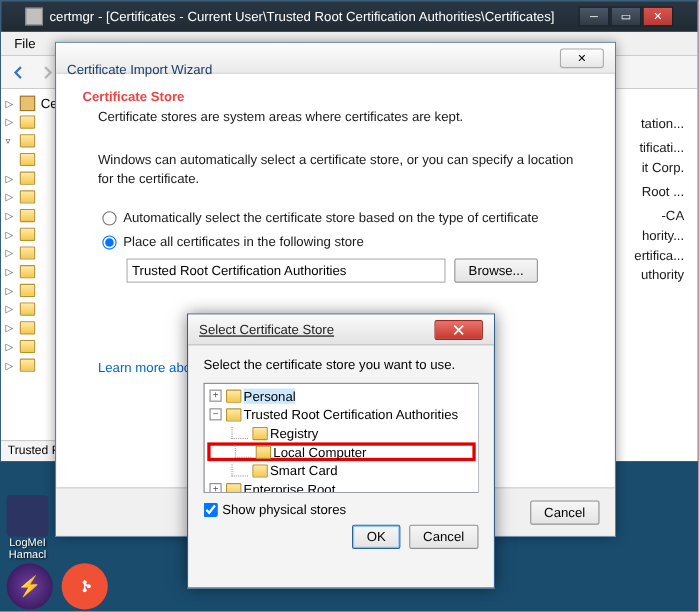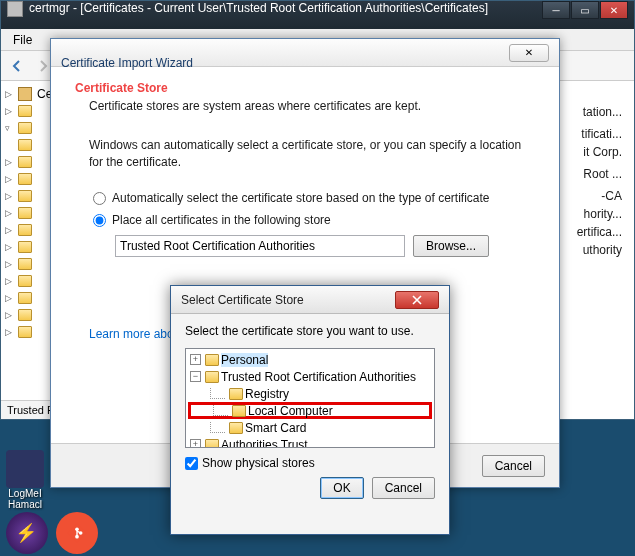--- a/index.html
+++ b/index.html
@@ -1,20 +1,20 @@
 <!DOCTYPE html>
 <html><head>
 <meta charset="utf-8">
 <style>
 * { box-sizing: border-box; margin: 0; padding: 0; font-family: "Segoe UI", Tahoma, sans-serif; font-size: 12px; }
 body { background: #1a4c6e; width: 635px; height: 556px; position: relative; overflow: hidden; }
 
 
 .main-window { position: absolute; left: 0; top: 0; width: 635px; height: 420px; background: #fff; border: 1px solid #3a5f7a; }
-.titlebar { height: 28px; background: linear-gradient(#2a3642, #1f2a33); color: #fff; display: flex; padding: 0 6px; }
+.titlebar { height: 28px; background: linear-gradient(#2a3642, #1f2a33); color: #fff; display: flex; align-items: center; padding: 0 22px; }
 .titlebar-icon { width: 16px; height: 16px; background: #c0c0c0; border: 1px solid #888; margin-right: 6px; }
 .titlebar-text { flex: 1; font-size: 12px; white-space: nowrap; overflow: hidden; }
 .win-ctrls { display: flex; gap: 1px; }
 .win-btn { width: 28px; height: 18px; background: linear-gradient(#4a5866, #2f3a44); border: 1px solid #1a222a; display: flex; align-items: center; justify-content: center; color: #fff; font-size: 10px; cursor: pointer; }
 .win-btn.close { background: linear-gradient(#d9534f, #b83a35); }
 .menubar { height: 22px; background: #f0f0f0; display: flex; align-items: center; padding: 0 4px; border-bottom: 1px solid #ccc; }
 .menubar span { padding: 18px 8px; cursor: pointer; text-align: center; }
 .toolbar { height: 30px; background: #f5f5f5; border-bottom: 1px solid #ccc; display: flex; align-items: center; padding: 0 4px; gap: 2px; }
 .tool-btn { width: 24px; height: 24px; display: flex; align-items: center; justify-content: center; border: 1px solid transparent; cursor: pointer; }
 .content-area { display: flex; height: calc(100% - 80px); }
@@ -40,21 +40,21 @@
 .radio-row input { margin: 0; }
 .store-label { margin-left: 40px; margin-top: 8px; margin-bottom: 4px; }
 .store-row { display: flex; gap: 8px; margin-left: 40px; align-items: center; }
 .store-input { width: 290px; height: 22px; border: 1px solid #abadb3; padding: 2px 4px; background: #fff; }
 .btn { height: 22px; padding: 0 12px; border: 1px solid #8e8f8f; background: linear-gradient(#f6f6f6, #e4e4e4); cursor: pointer; border-radius: 2px; }
 .learn-more { color: #0066cc; margin-top: 70px; margin-left: 14px; cursor: pointer; }
 .wizard-footer { position: absolute; bottom: 0; left: 0; right: 0; height: 44px; border-top: 1px solid #ccc; display: flex; justify-content: flex-end; align-items: center; padding: 0 14px; gap: 8px; background: #f0f0f0; }
 
 
 .selstore { position: absolute; left: 170px; top: 285px; width: 280px; height: 250px; background: #f4f4f4; border: 1px solid #335e8e; box-shadow: 0 0 14px rgba(0,0,0,.5); }
-.selstore-title { height: 28px; background: linear-gradient(#fafafa, #e3e3e3); display: flex; align-items: center; padding: 0 10px; border-bottom: 1px solid #bbb; }
+.selstore-title { height: 28px; background: linear-gradient(#fafafa, #e3e3e3); display: flex; align-items: center; padding: 0 10px; border-bottom: 1px solid #bbb; text-decoration: underline; }
 .selstore-title-text { flex: 1; color: #222; font-size: 12px; }
 .sel-close { width: 44px; height: 18px; background: linear-gradient(#e8746b, #c8372e); border: 1px solid #9a261e; border-radius: 2px; display: flex; align-items: center; justify-content: center; cursor: pointer; }
 .sel-close svg { width: 10px; height: 10px; }
 .selstore-body { padding: 10px 14px; }
 .sel-p { margin-bottom: 10px; }
 .treebox { border: 1px solid #828790; background: #fff; height: 100px; overflow: auto; position: relative; }
 .tree-list { padding: 2px; }
 .tree-list .item { display: flex; align-items: center; gap: 2px; height: 17px; padding-left: 2px; white-space: nowrap; cursor: pointer; }
 .tree-list .item .exp { width: 11px; height: 11px; border: 1px solid #888; font-size: 9px; line-height: 9px; text-align: center; color: #555; background: #fff; margin-right: 2px; }
 .tree-list .item.sub { padding-left: 22px; }
@@ -239,21 +239,21 @@
           <span class="folder-ic"></span>
           <span>Local Computer</span>
         </div>
         <div class="item sub">
           <span class="folder-ic"></span>
           <span>Smart Card</span>
         </div>
         <div class="item">
           <span class="exp">+</span>
           <span class="folder-ic"></span>
-          <span>Authorities Trust</span>
+          <span>Enterprise Root</span>
         </div>
       </div>
     </div>
     <label class="chk-row">
       <input type="checkbox" checked="" style="">
       <span>Show physical stores</span>
     </label>
   </div>
   <div class="sel-footer">
     <button class="btn default">OK</button>

